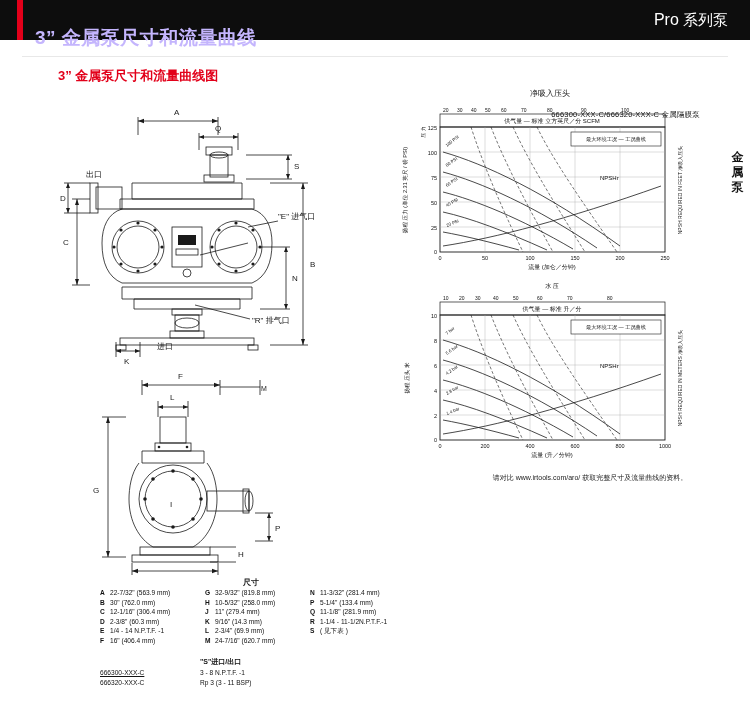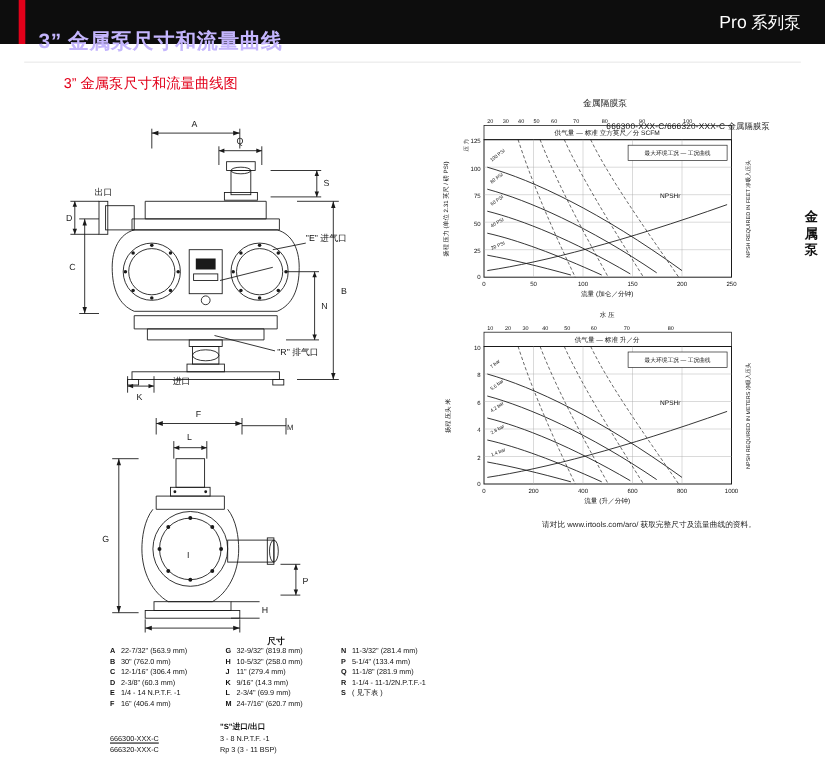--- a/index.html
+++ b/index.html
@@ -33,25 +33,25 @@
   }
   .header .brand .pro { font-size:16px; }
   
   .side-tab {
     position:absolute; right:4px; top:150px;
     width:16px; text-align:center;
     font-size:12px; font-weight:bold; color:#111;
     line-height:15px;
     letter-spacing:1px;
   }
-  .side-tab span { display:block;margin-top:40px; }
+  .side-tab span { display:block; }
   
   .section-title {
     position:absolute; left:58px; top:67px;
-    font-size:13px; font-weight:normal; color:#e2001a;
+    font-size:13px; font-weight:bold; color:#e2001a;
     white-space:nowrap;
   }
   .red-rule {
     position:absolute; left:22px; top:56px; width:706px; height:1px; background:#e8e8e8;
   }
   
   .drawing {
     position:absolute; left:60px; top:95px; width:320px; height:480px;
   }
   .drawing svg { display:block; }
@@ -311,21 +311,21 @@
 
   <g font-size="8" fill="#111">
     <text x="26" y="82">出口</text>
     <text x="97" y="254">进口</text>
     <text x="218" y="124">"E" 进气口</text>
     <text x="192" y="228">"R" 排气口</text>
   </g>
 </svg>
 </div>
 
-<div class="chart-caption-top">金属隔膜泵</div>
+<div class="chart-caption-top">净吸入压头</div>
 <div class="model-line">666300-XXX-C/666320-XXX-C 金属隔膜泵</div>
 
 <div class="charts">
 <svg width="320" height="400" viewBox="0 0 320 400">
 
   <g>
 
     <rect x="55" y="26" width="225" height="13" fill="none" stroke="#1a1a1a" stroke-width="0.7"></rect>
     <text x="167" y="35" font-size="6" text-anchor="middle" fill="#111">供气量 — 标准 立方英尺／分 SCFM</text>
 

